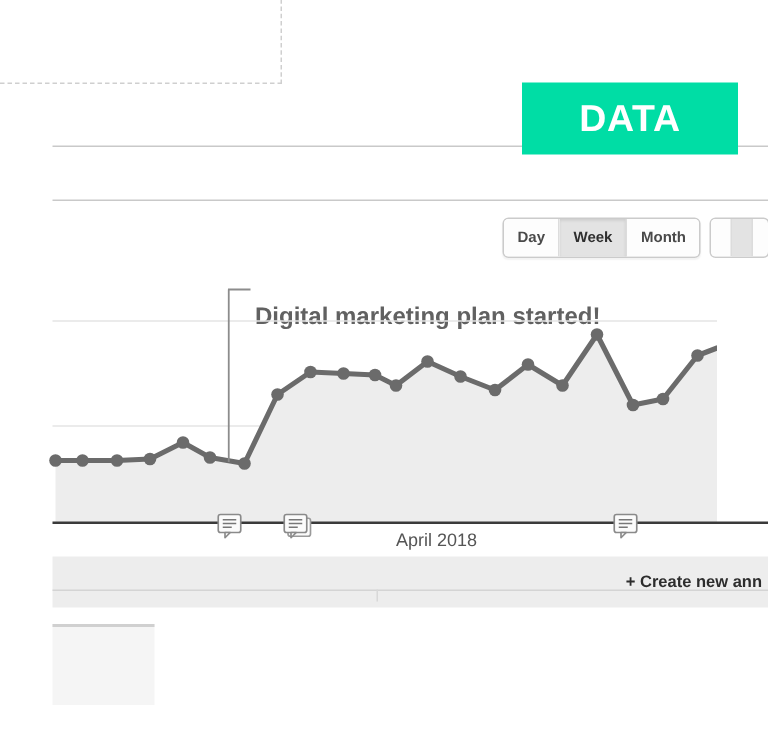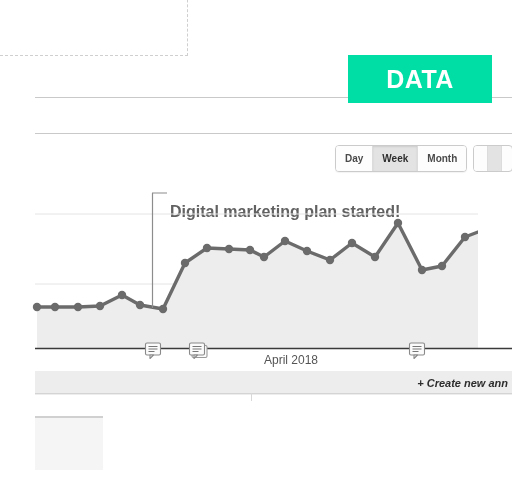--- a/index.html
+++ b/index.html
@@ -150,26 +150,25 @@
     white-space: nowrap;
     margin-left: 43px;
   }
 
   
   #footer-bar {
     position: absolute;
     left: 35px;
     top: 371px;
     right: 0;
-    height: 24px;
+    height: 34px;
     background: #ededed;
     display: flex;
     align-items: center;
     justify-content: flex-end;
-    font-style: italic;
   }
   #create-annotation-link {
     font-size: 11px;
     font-weight: bold;
     color: #2d2d2d;
     white-space: nowrap;
     padding-right: 4px;
     cursor: pointer;
   }
   #footer-rule {

